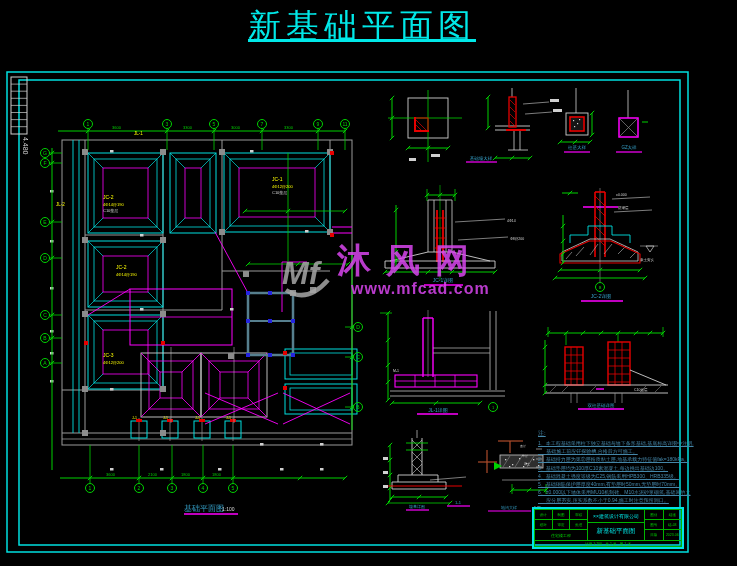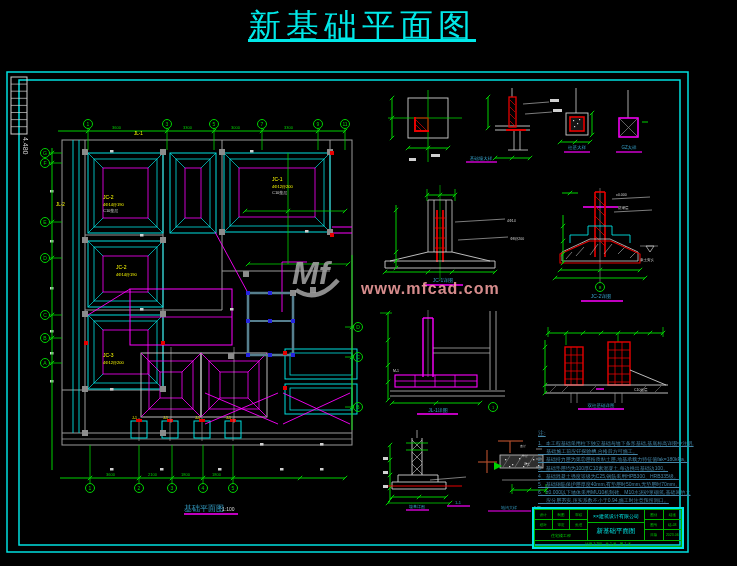--- a/index.html
+++ b/index.html
@@ -17,21 +17,21 @@
   .notes .ln{font-size:5px;line-height:8.2px;white-space:pre;letter-spacing:0;}
   
   .tb{left:532px;top:507px;width:148px;height:38px;border:2px solid #00e5e5;box-sizing:content-box;}
   .tbc{position:absolute;border:1px solid #00b400;box-sizing:border-box;display:flex;
        align-items:center;justify-content:center;overflow:hidden;color:#00d200;}
   .tbc.cy{color:#00e5e5;}
   .mini{display:flex;width:100%;height:100%;}
   .mini>div{flex:1;border-right:1px solid #00b400;display:flex;align-items:center;justify-content:center;font-size:3.5px;color:#00d200;}
   .mini>div:last-child{border-right:none;}
   
-  .wm{left:291px;top:246px;width:240px;height:60px;opacity:.85;color:#fca5a5;}
+  .wm{left:281px;top:246px;width:240px;height:60px;opacity:.85;color:#d946ef;}
   .wm-name{position:absolute;left:56px;top:-8px;font-size:34px;font-weight:bold;letter-spacing:15px;white-space:nowrap;}
   .wm-url{position:absolute;left:70px;top:34px;font-size:16px;font-weight:bold;letter-spacing:1px;}
 </style>
 </head>
 <body>
 
 <div class="abs main-title">新基础平面图</div>
 
 <svg id="cad" width="737" height="566" viewBox="0 0 737 566">
   <g id="lines">
@@ -692,14 +692,15 @@
     </div>
   </div>
   <div class="tbc" style="left:0;top:31px;width:148px;height:7px;font-size:3.5px">比例 1:100　共 1 张　第 1 张</div>
 </div>
 
 <div class="abs wm">
   <svg width="54" height="52" style="left:0;top:0">
     <text x="1" y="38" font-size="32" font-style="italic" font-weight="bold" fill="#a6a6a6">Mf</text>
     <path d="M5,44 Q26,58 47,34" stroke="#a6a6a6" stroke-width="4.5" fill="none"></path>
   </svg>
+  <div class="wm-name">沐风网</div>
   <div class="wm-url">www.mfcad.com</div>
 </div>
 
 </body></html>

